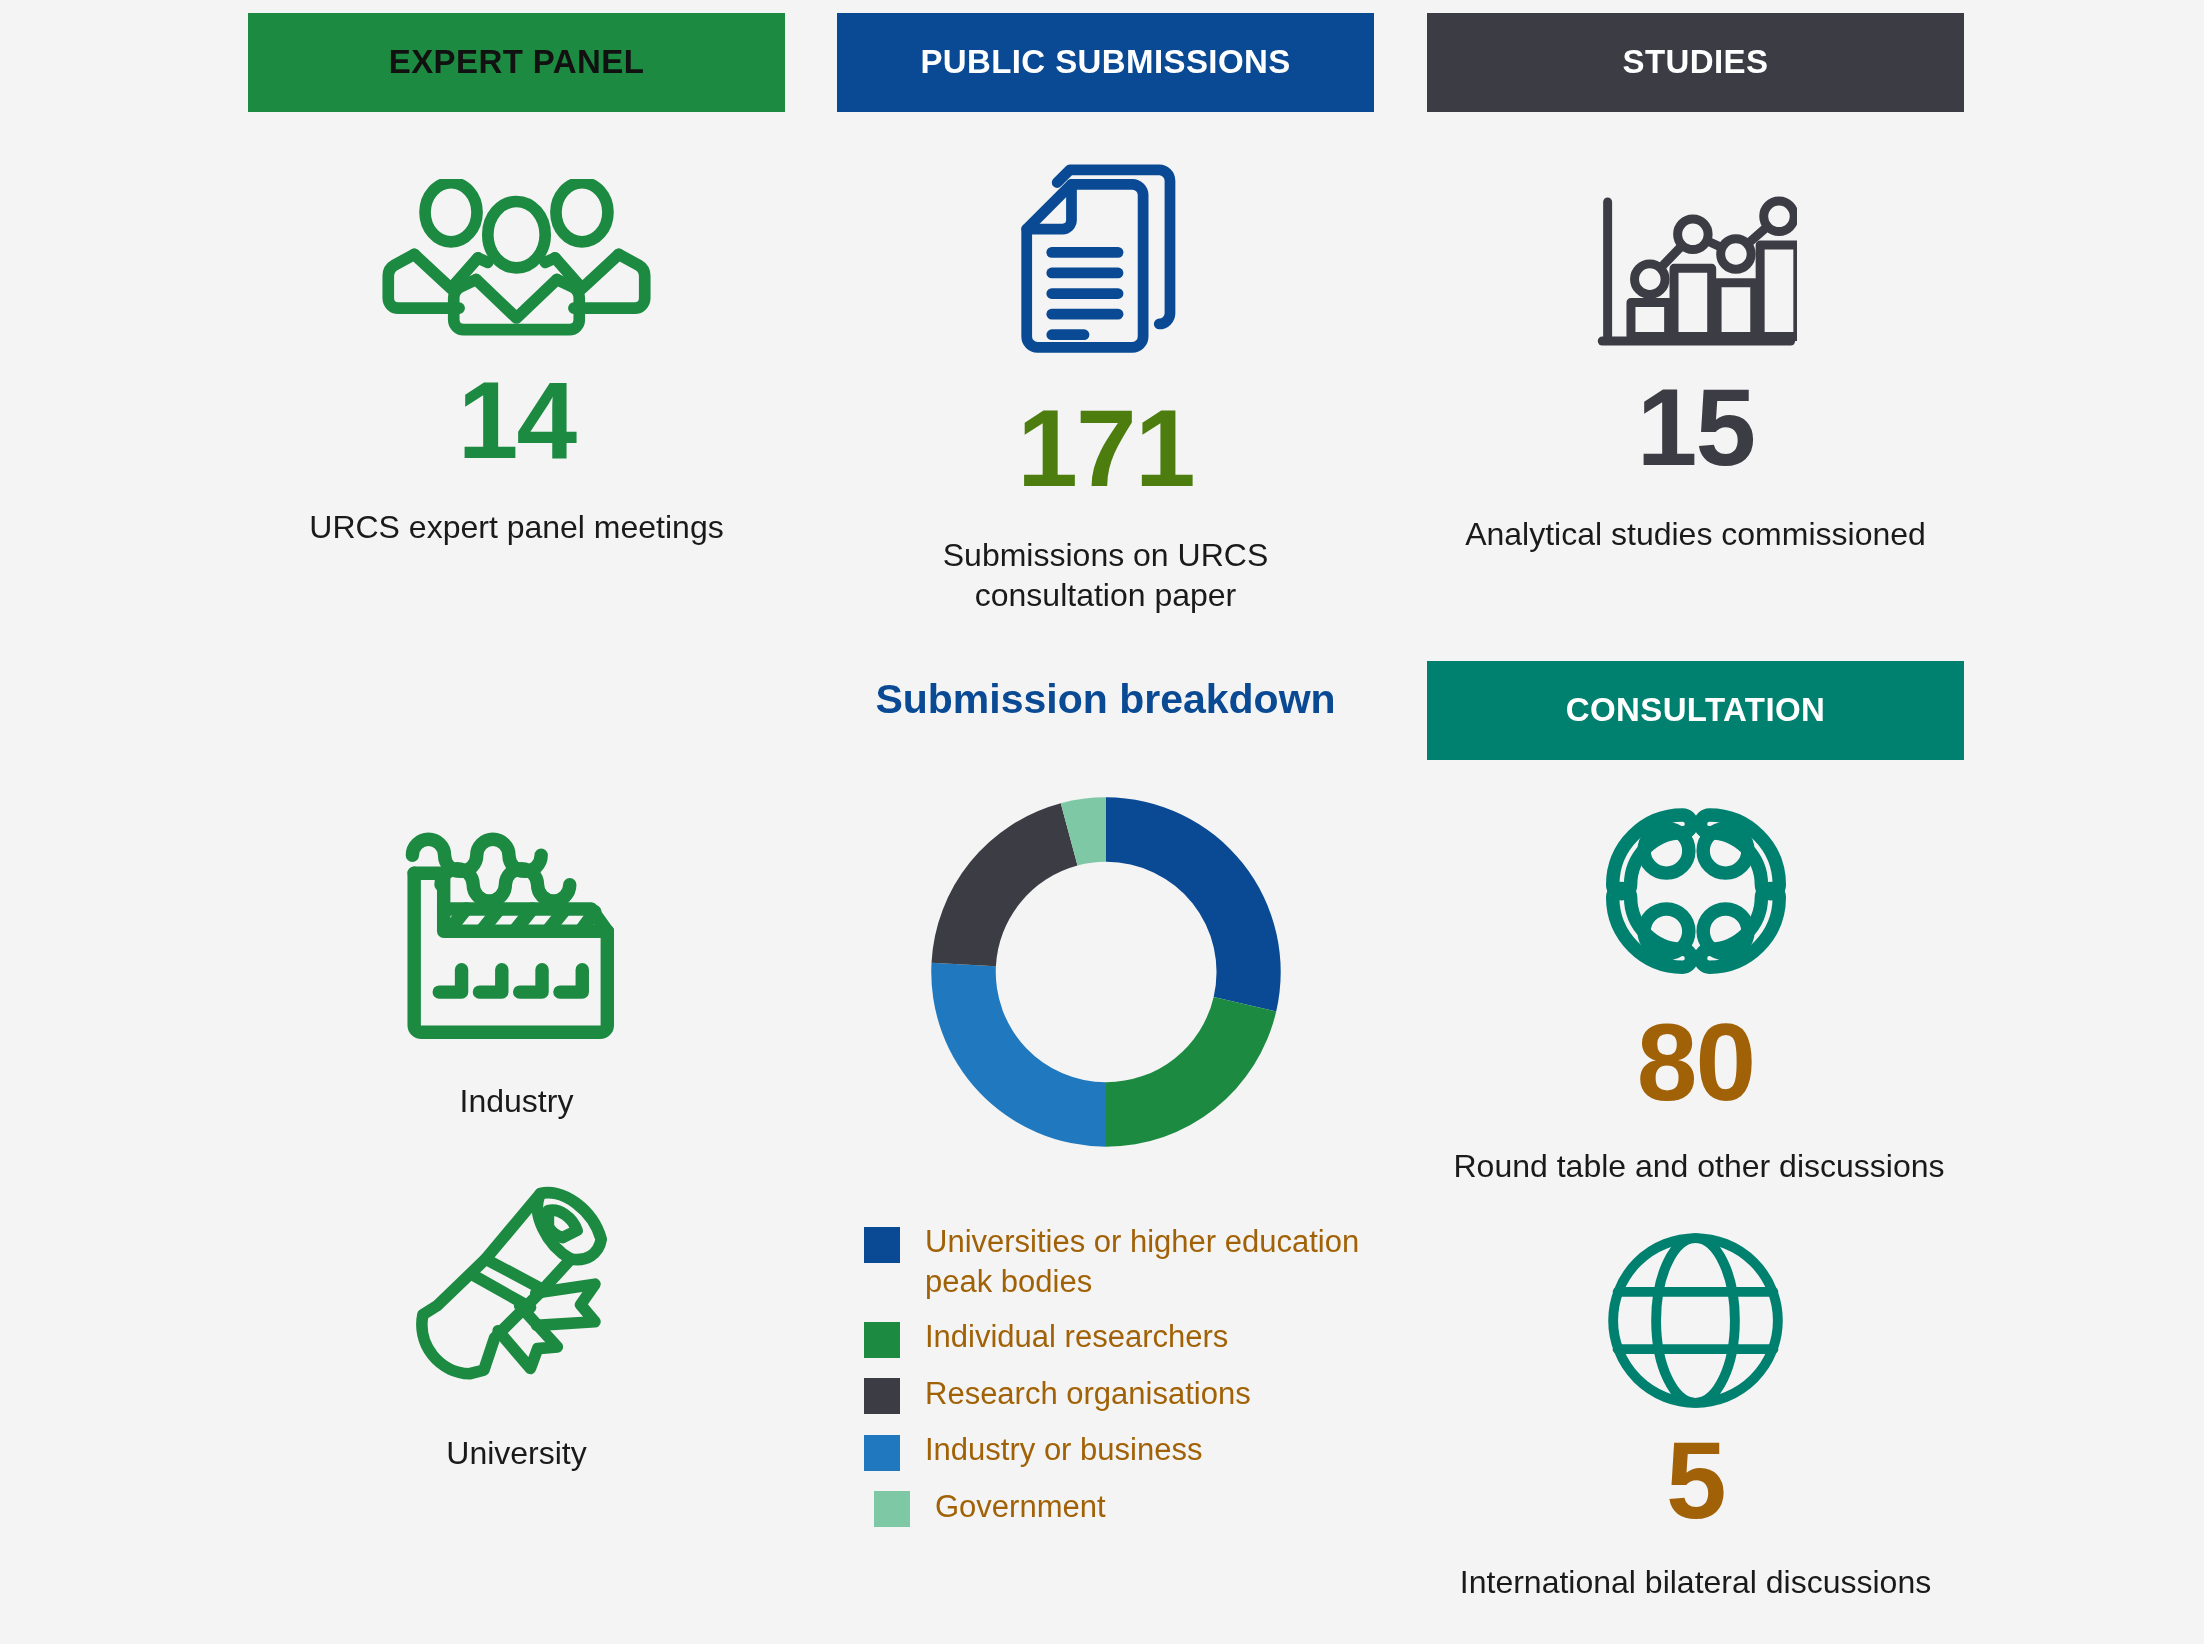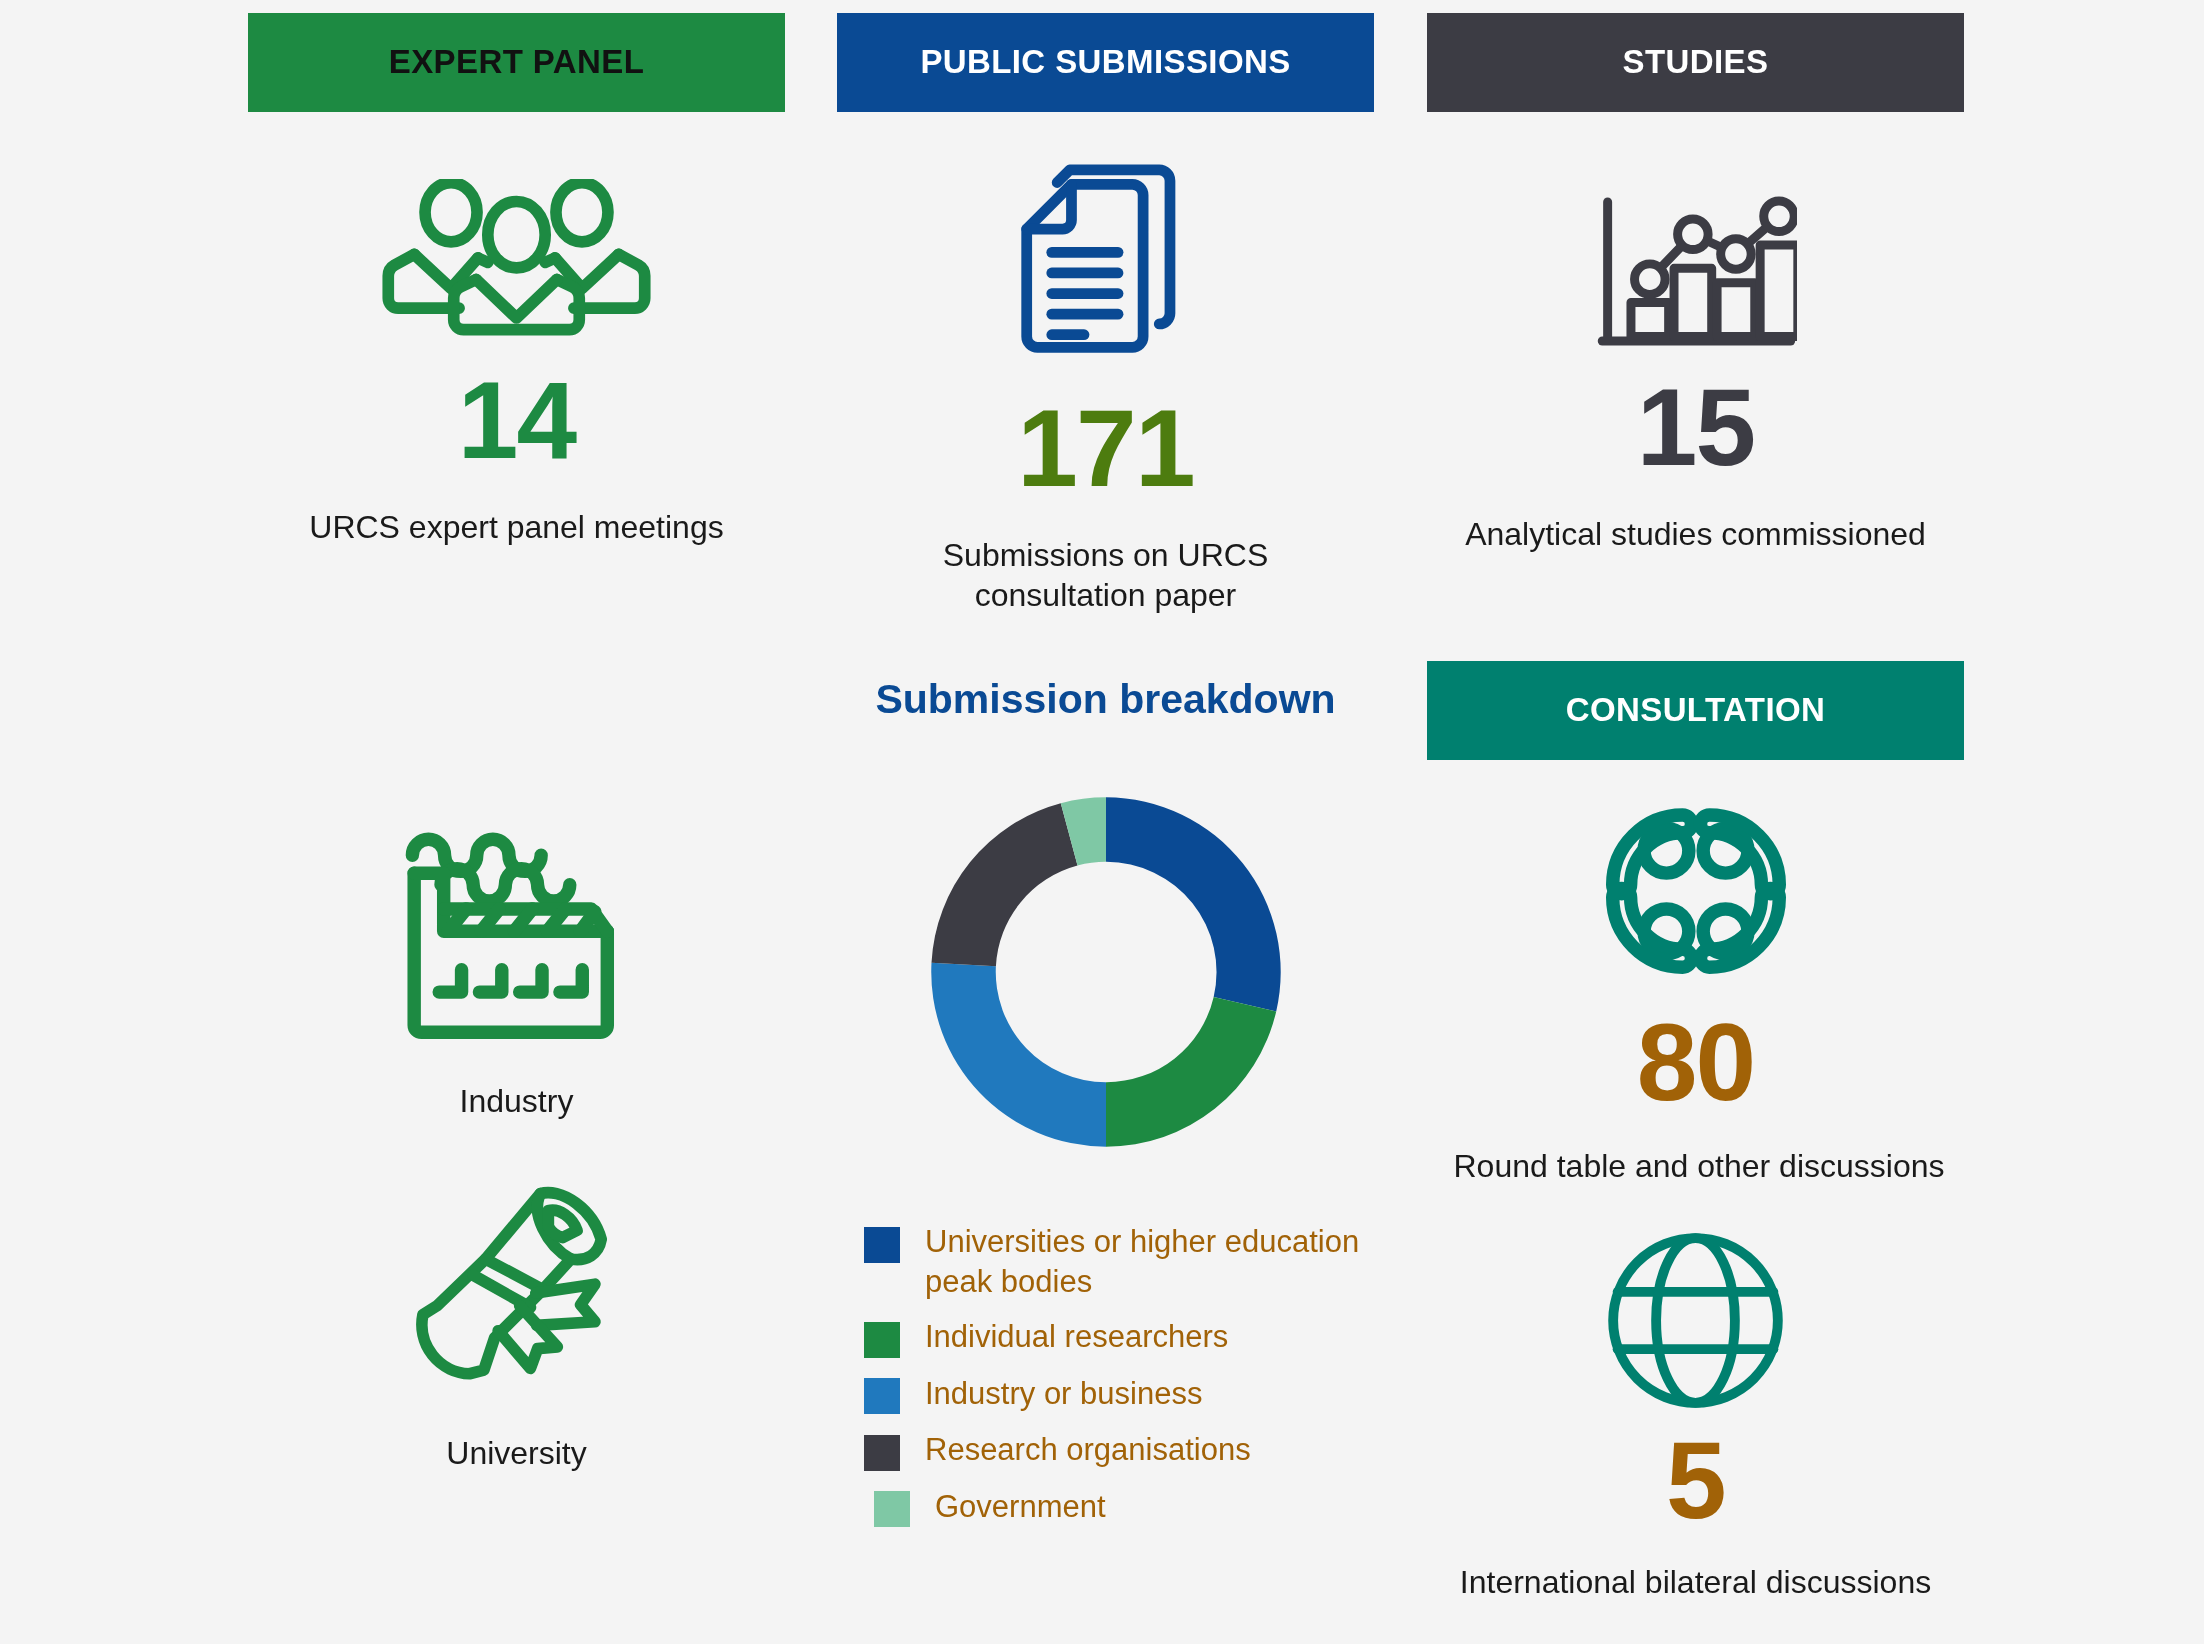--- a/index.html
+++ b/index.html
@@ -312,26 +312,26 @@
     <div class="legend">
       <div class="legend-row">
         <span class="legend-swatch" style="background:#0a4a94;"></span>
         <span class="legend-label">Universities or higher education peak bodies</span>
       </div>
       <div class="legend-row" style="margin-top:9px;">
         <span class="legend-swatch" style="background:#1d8a42;"></span>
         <span class="legend-label">Individual researchers</span>
       </div>
       <div class="legend-row" style="margin-top:9px;">
+        <span class="legend-swatch" style="background:#3c3c44;"></span>
+        <span class="legend-label">Research organisations</span>
+      </div>
+      <div class="legend-row" style="margin-top:9px;">
         <span class="legend-swatch" style="background:#2079be;"></span>
         <span class="legend-label">Industry or business</span>
-      </div>
-      <div class="legend-row" style="margin-top:9px;">
-        <span class="legend-swatch" style="background:#3c3c44;"></span>
-        <span class="legend-label">Research organisations</span>
       </div>
       <div class="legend-row" style="margin-top:9px;margin-left:10px;">
         <span class="legend-swatch" style="background:#7fc8a5;"></span>
         <span class="legend-label">Government</span>
       </div>
     </div>
   </div>
 
   <div class="col col-3" style="top:661px;">
     <div class="banner banner-teal">

